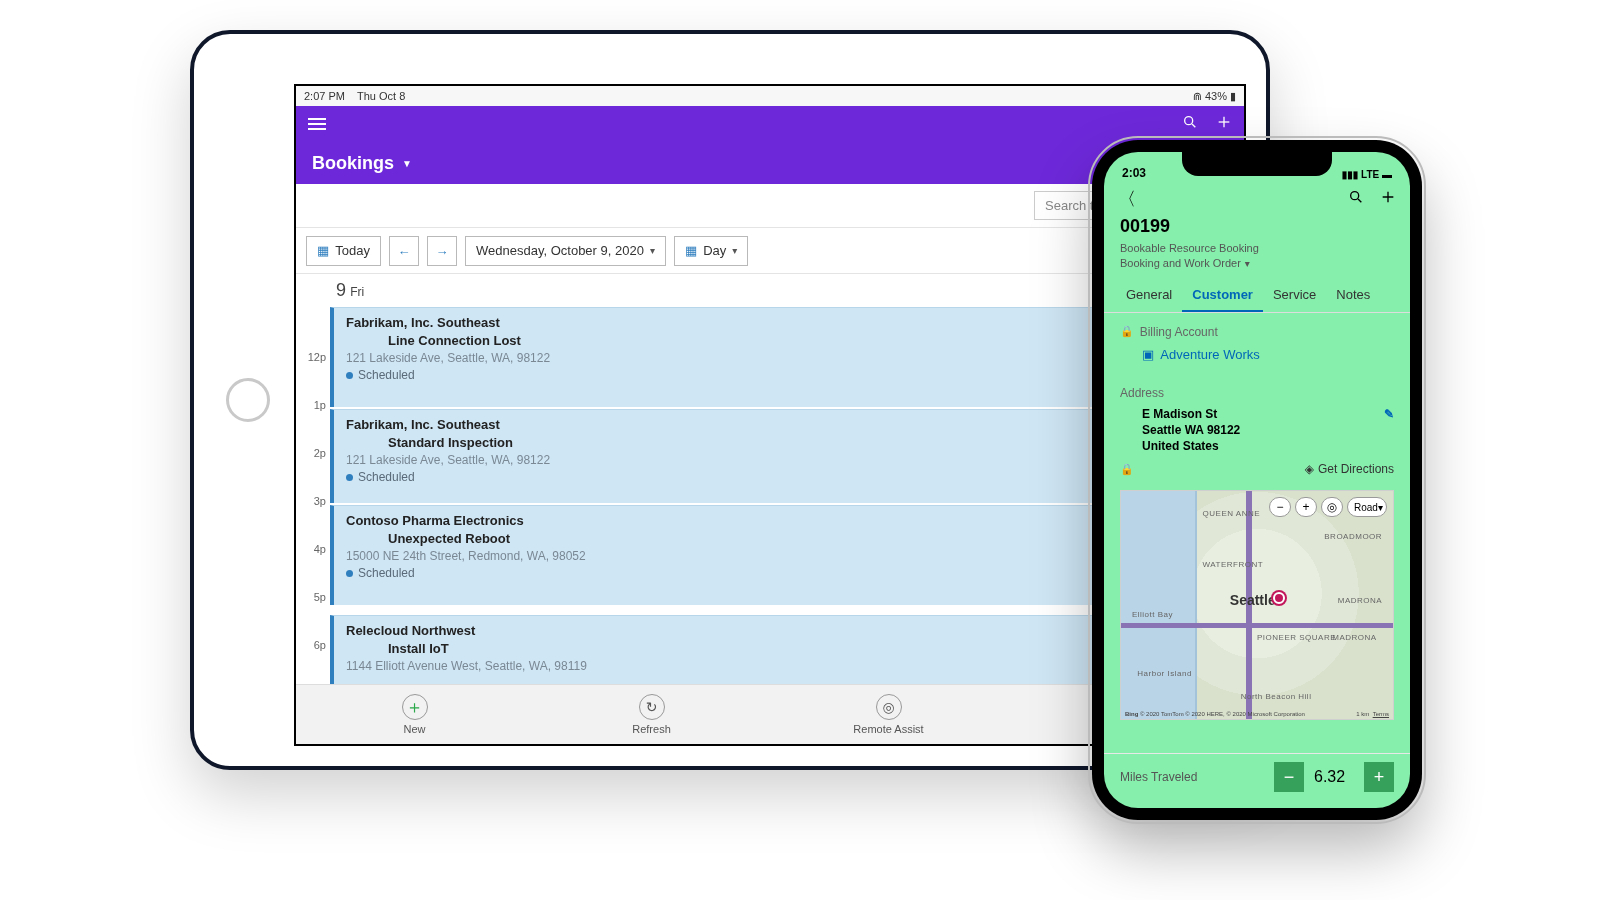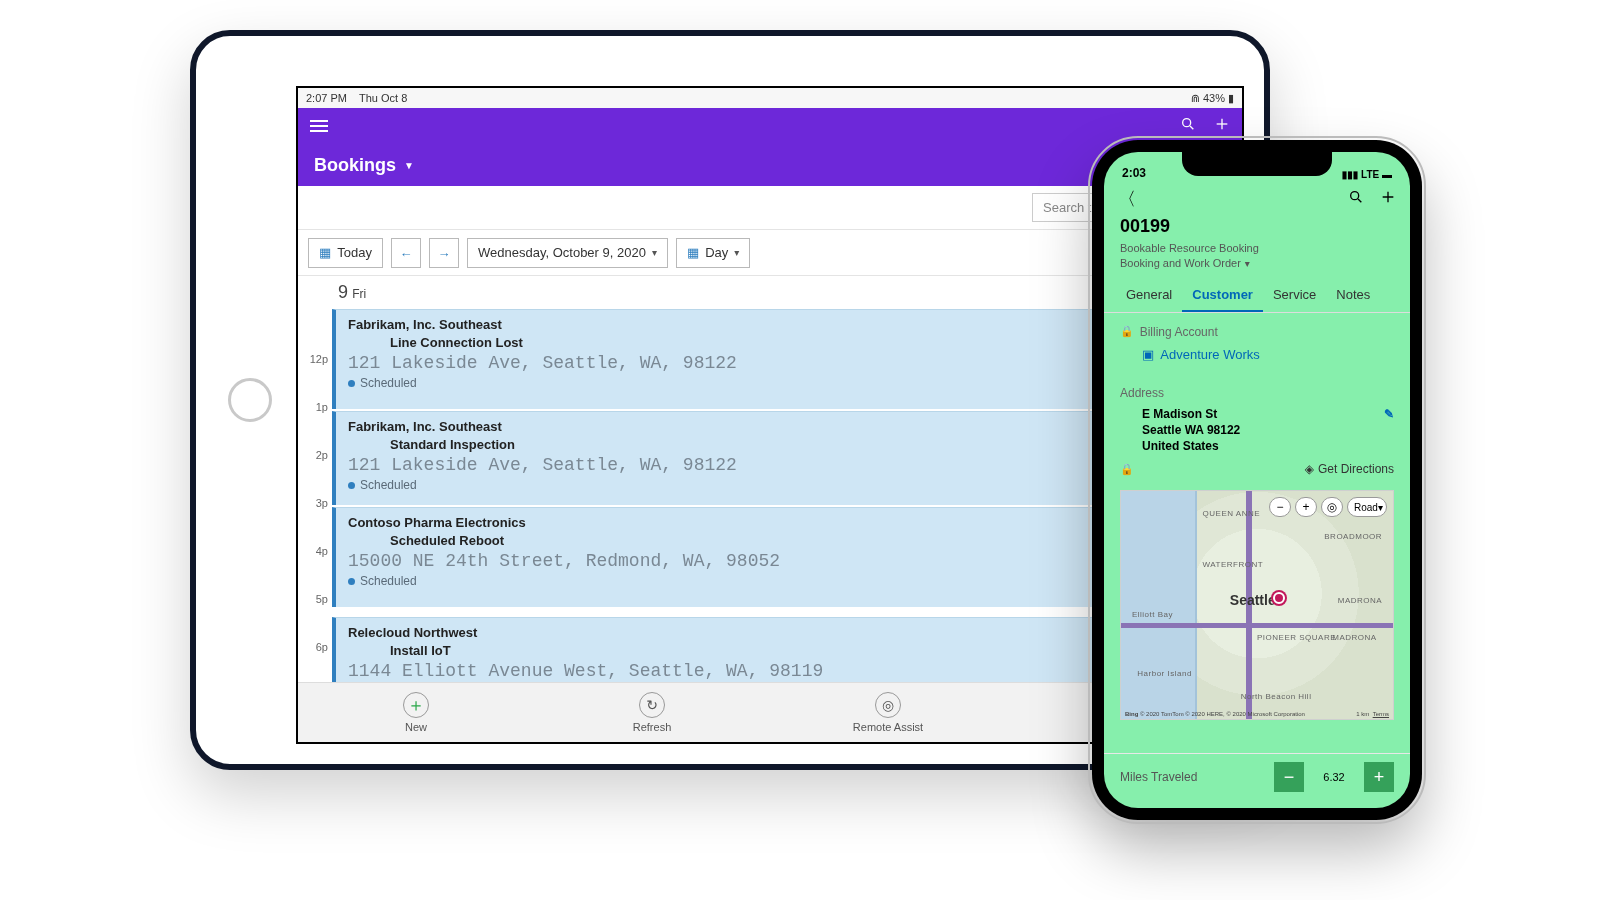--- a/index.html
+++ b/index.html
@@ -1,21 +1,21 @@
 <!DOCTYPE html>
 <html><head>
 <meta charset="utf-8">
 <style>
   * { box-sizing: border-box; margin: 0; padding: 0; font-family: -apple-system, "Segoe UI", Arial, sans-serif; }
   body { width: 1600px; height: 900px; background: #fff; overflow: hidden; position: relative; }
 
   
   .tablet-frame {
     position: absolute; left: 190px; top: 30px; width: 1080px; height: 740px;
-    background: #fff; border-radius: 40px; border: 6px solid #0f172a;
+    background: #fff; border-radius: 40px; border: 4px solid #0f172a;
     box-shadow: 0 25px 60px rgba(0,0,0,.18);
   }
   .home-btn {
     position: absolute; left: 32px; top: 50%; transform: translateY(-50%);
     width: 44px; height: 44px; border-radius: 50%; border: 3px solid #c9c9c9;
   }
   .tablet-screen {
     position: absolute; left: 100px; top: 50px; right: 20px; bottom: 20px;
     border: 2px solid #000; background: #fff; overflow: hidden;
   }
@@ -44,21 +44,21 @@
 
   
   .cal { position:absolute; left:0; right:0; top:188px; bottom:60px; overflow:hidden; }
   .day-label { padding:6px 0 6px 40px; font-size:15px; color:#444; }
   .day-label .num { font-size:18px; }
   .grid { position:relative; height:420px; }
   .hour { position:absolute; left:4px; font-size:11px; color:#666; text-align:right; width:26px; }
   .event { position:absolute; left:34px; right:0; background:#cfe6f5; border-left:4px solid #2f7fbf; padding:7px 12px 6px 12px; border-top:1px solid #b8d6e9; }
   .event .acct { font-weight:700; font-size:13px; color:#222; margin-bottom:3px; }
   .event .type { font-weight:600; font-size:13px; color:#222; margin-bottom:3px;padding-left:42px; }
-  .event .addr { font-size:18px; color:#7a8894; margin-bottom:3px;font-family:Liberation Mono, monospace; }
+  .event .addr { font-size:12px; color:#7a8894; margin-bottom:3px; }
   .event .status { font-size:12px; color:#5a6a78; }
   .event .dot { display:inline-block; width:7px; height:7px; border-radius:50%; background:#2f7fbf; margin-right:5px; }
 
   
   .bottombar { position:absolute; left:0; right:0; bottom:0; height:60px; background:#f2f2f2; border-top:1px solid #ddd; display:flex; }
   .bottombar .act { flex:1; display:flex; flex-direction:column; align-items:center; justify-content:center; font-size:11px; color:#555; gap:3px; cursor:pointer; }
   .act .circ { width:26px; height:26px; border:1px solid #999; border-radius:50%; display:flex; align-items:center; justify-content:center; font-size:14px; }
   .plus-green { color:#2ba84a; font-size:18px; font-weight:300; }
 
   
@@ -104,21 +104,21 @@
   .map .nbhd { position:absolute; font-size:8px; color:#666; letter-spacing:.5px; }
   .map-ctrl { position:absolute; top:6px; right:6px; display:flex; gap:4px; }
   .map-ctrl .mc { width:22px; height:20px; background:#fff; border:1px solid #999; border-radius:10px; font-size:12px; display:flex; align-items:center; justify-content:center; cursor:pointer; }
   .map-ctrl .mc.wide { width:40px; font-size:10px; justify-content:space-between; padding:0 6px; }
   .map-attr { position:absolute; bottom:2px; left:4px; right:4px; font-size:6px; color:#444; display:flex; justify-content:space-between; }
 
   .miles { position:absolute; bottom:8px; left:0; right:0; padding:8px 16px; display:flex; align-items:center; justify-content:space-between; border-top:1px solid #e8e8e8; }
   .miles .label { font-size:12px; color:#555; }
   .miles .ctrl { display:flex; align-items:center; gap:10px; }
   .miles .sq { width:30px; height:30px; background:#35a15a; color:#fff; display:flex; align-items:center; justify-content:center; font-size:18px; cursor:pointer; }
-  .miles .val { font-size:11px; min-width:40px; text-align:center; }
+  .miles .val { font-size:16px; min-width:40px; }
 
   svg.i { width:16px; height:16px; stroke:currentColor; fill:none; stroke-width:2; }
 </style>
 </head>
 <body>
 
 <div class="tablet-frame">
   <div class="home-btn"></div>
   <div class="tablet-screen">
 
@@ -207,21 +207,21 @@
           <div class="status"><span class="dot"></span><span>Scheduled</span></div>
         </div>
         <div class="event" style="top:102px; height:94px">
           <div class="acct">Fabrikam, Inc. Southeast</div>
           <div class="type">Standard Inspection</div>
           <div class="addr">121 Lakeside Ave, Seattle, WA, 98122</div>
           <div class="status"><span class="dot"></span><span>Scheduled</span></div>
         </div>
         <div class="event" style="top:198px; height:100px">
           <div class="acct">Contoso Pharma Electronics</div>
-          <div class="type">Scheduled Reboot</div>
+          <div class="type">Unexpected Reboot</div>
           <div class="addr">15000 NE 24th Street, Redmond, WA, 98052</div>
           <div class="status"><span class="dot"></span><span>Scheduled</span></div>
         </div>
         <div class="event" style="top:308px; height:80px">
           <div class="acct">Relecloud Northwest</div>
           <div class="type">Install IoT</div>
           <div class="addr">1144 Elliott Avenue West, Seattle, WA, 98119</div>
         </div>
       </div>
     </div>

